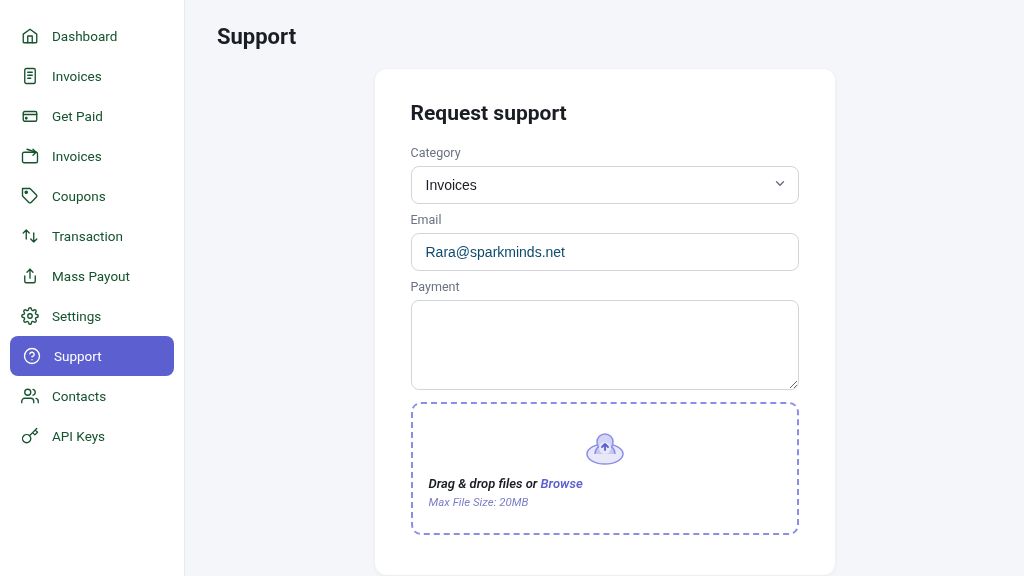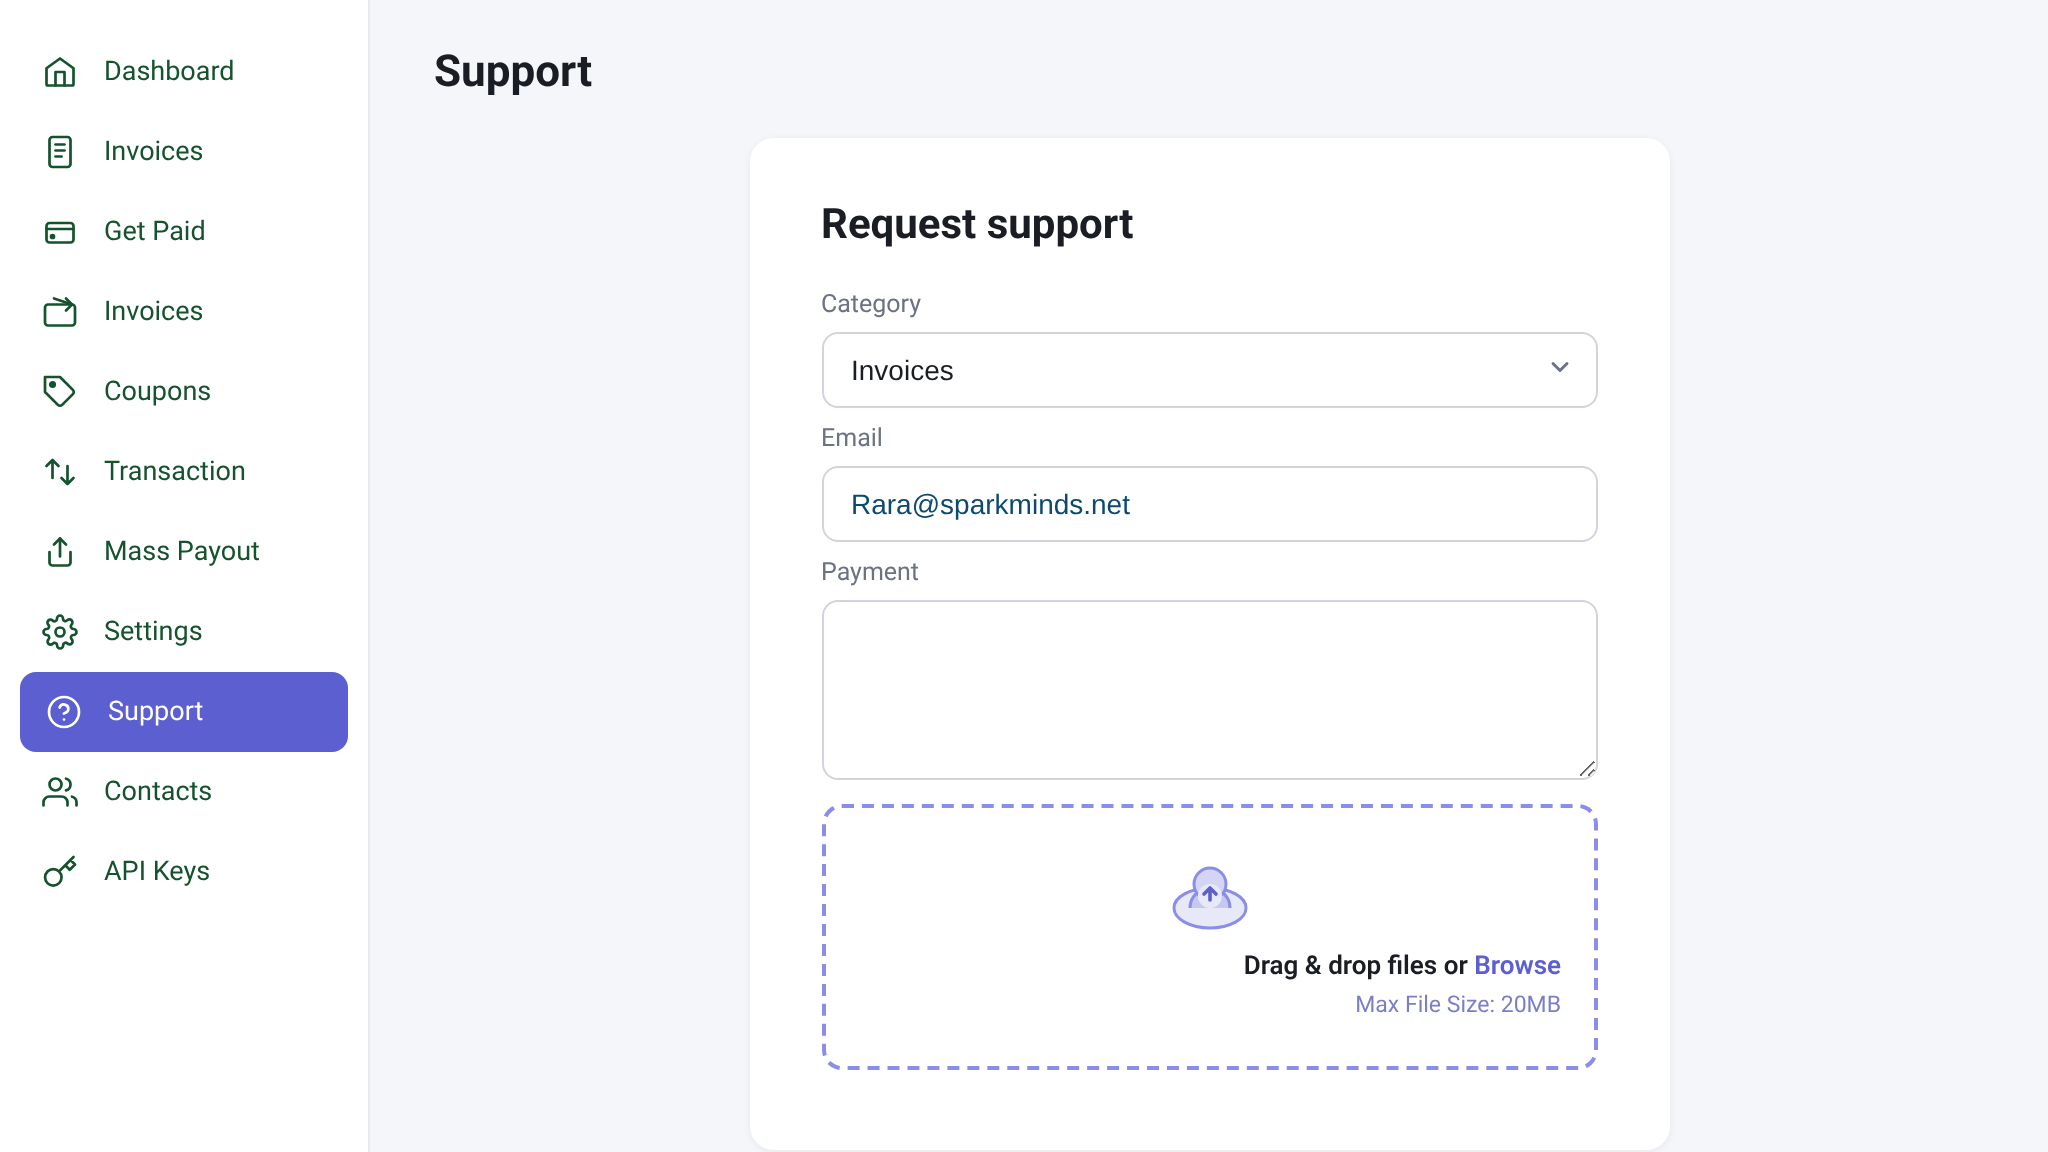--- a/index.html
+++ b/index.html
@@ -141,23 +141,24 @@
       outline: none;
       resize: vertical;
       min-height: 90px;
     }
 
     
     .attachments-zone {
       border: 2px dashed #8b8ee8;
       border-radius: 10px;
       padding: 24px 16px;
-      text-align: right;
+      text-align: left;
       cursor: pointer;
       background: #fff;
+      font-style: italic;
     }
     .attach-icon {
       display: flex;
       justify-content: center;
       margin-bottom: 8px;
     }
     .attach-text {
       font-size: 13px;
       color: #1a1d23;
       font-weight: 600;

